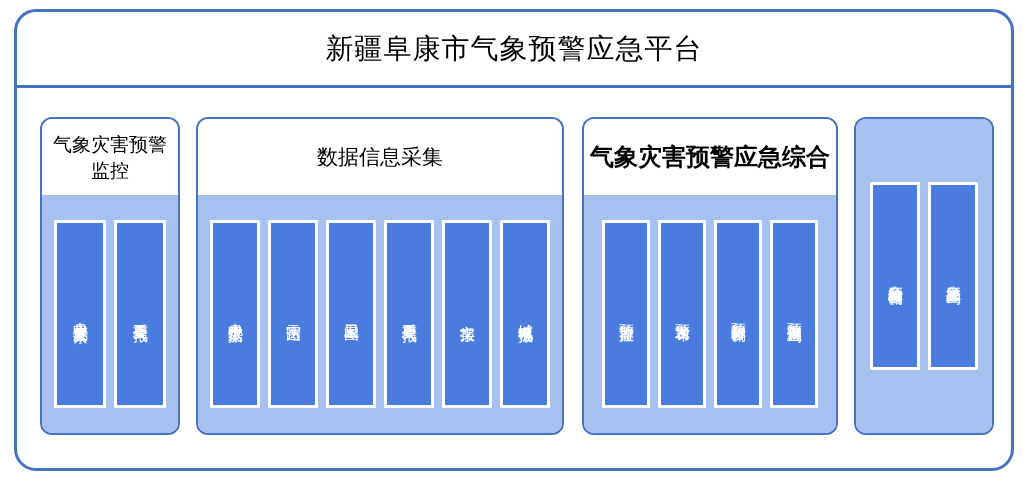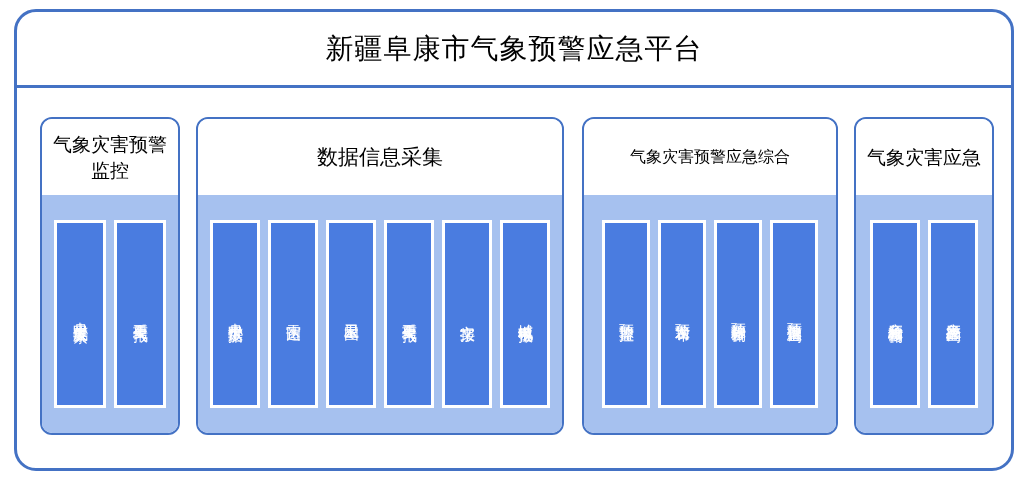--- a/index.html
+++ b/index.html
@@ -92,21 +92,21 @@
     display: flex;
     align-items: center;
     justify-content: center;
     text-align: center;
     color: #000000;
     padding: 0 6px;
     box-sizing: border-box;
   }
   .g1 .group-header { height: 76px; font-size: 21px; }
   .g2 .group-header { height: 76px; font-size: 19px; line-height: 26px; }
-  .g3 .group-header { height: 76px; font-size: 16px; }
+  .g3 .group-header { height: 76px; font-size: 24px; font-weight: bold; }
   .g4 .group-header { height: 76px; font-size: 19px; line-height: 26px; }
 
   .group-body {
     flex: 1 1 auto;
     background: #a6c1ef;
     display: flex;
     align-items: center;
     justify-content: center;
     padding: 0 8px;
     box-sizing: border-box;
@@ -207,21 +207,20 @@
           <div class="item-box">
             <span class="item-label">预警分析制作</span>
           </div>
           <div class="item-box">
             <span class="item-label">预警信息查询</span>
           </div>
         </div>
       </div>
 
       <div class="group-card g4">
-        <div class="group-header">气象灾害应急</div>
         <div class="group-body">
           <div class="item-box">
             <span class="item-label">应急分析与制作</span>
           </div>
           <div class="item-box">
             <span class="item-label">应急产品查询</span>
           </div>
         </div>
       </div>
 

